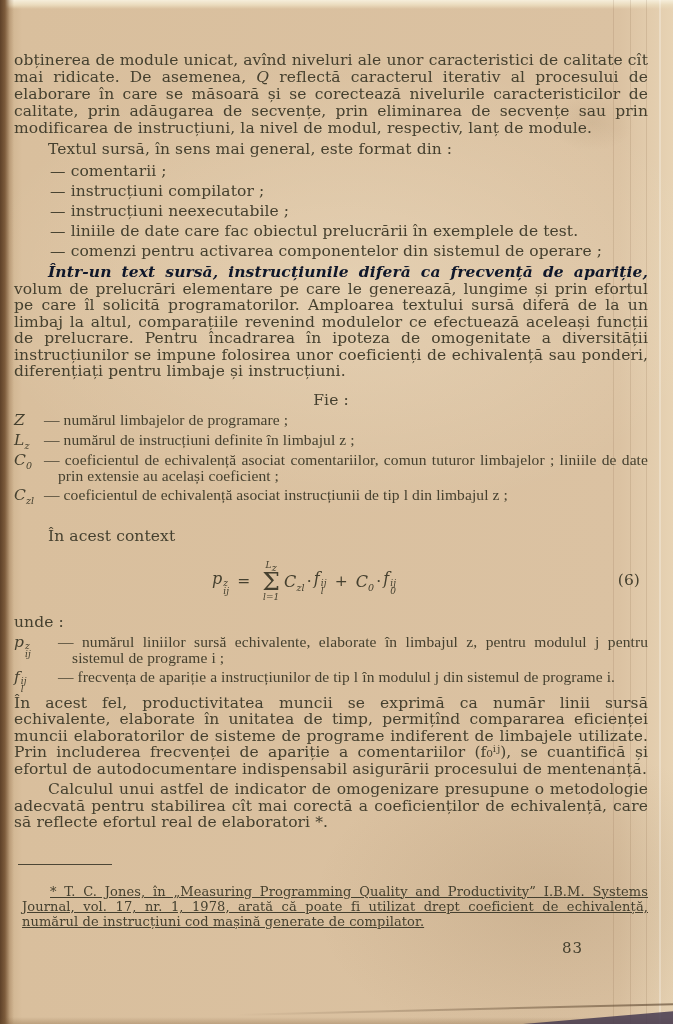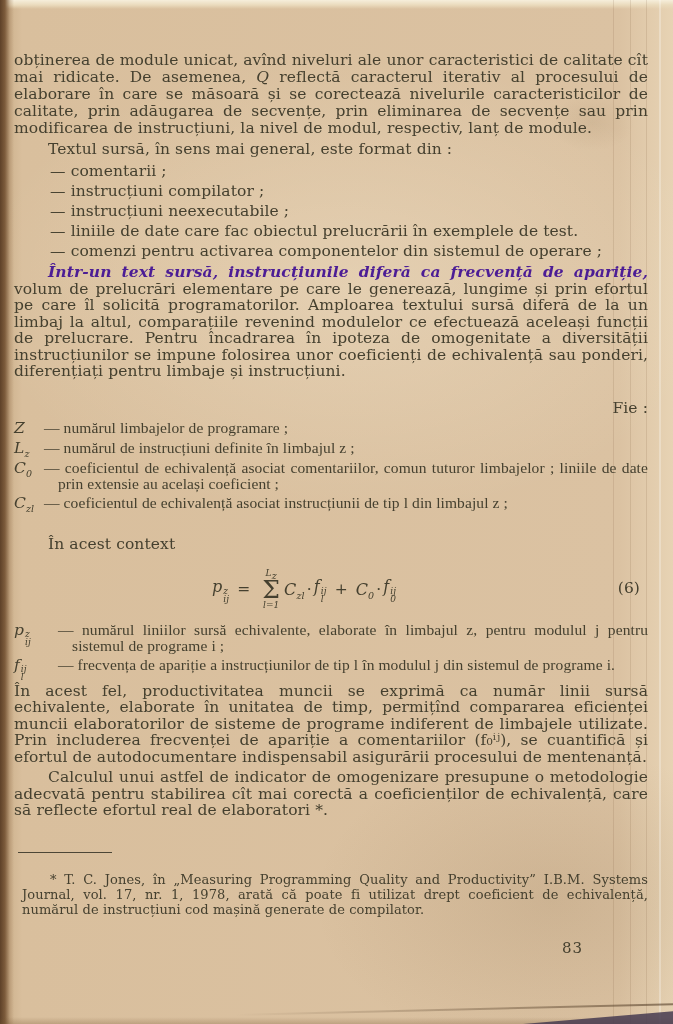--- a/index.html
+++ b/index.html
@@ -36,22 +36,22 @@
     color:#45402f;font-size:15.5px;line-height:17px;text-align:justify;
     letter-spacing:.1px;
   }
   p{margin:0;}
   .v{font-style:italic;}
   .indent{text-indent:34px;}
   .p2{line-height:20px;margin-top:2px;text-align:left;}
   .list{margin-top:2px;}
   .list p{padding-left:36px;line-height:20px;text-align:left;}
   .p3{margin-top:3px;line-height:16.5px;}
-  .lead{font-style:italic;font-weight:600;color:#4c1d95;}
-  .fie{margin-top:20px;text-align:right;}
+  .lead{font-style:italic;font-weight:600;color:#0f172a;}
+  .fie{margin-top:12px;text-align:center;}
   .defs{margin-top:3px;}
   .defrow{display:flex;margin-bottom:3px;}
   .defrow .term{flex:none;width:30px;font-style:italic;text-align:left;}
   .defrow .dtext{flex:1;line-height:16px;padding-left:14px;text-indent:-14px;font-family:Liberation Serif, serif;}
   .wdefs .term{width:44px;}
   sub,sup{font-size:9.5px;font-style:italic;line-height:0;}
   .ctx{margin-top:24px;text-align:left;text-indent:34px;}
   .formula{position:relative;margin:15px 0 10px;padding-left:198px;height:44px;
     display:flex;align-items:center;text-align:left;}
   .frag{font-style:italic;font-size:16px;}
@@ -60,21 +60,21 @@
   .op{margin:0 8px;}
   .dot{margin:0 2px;}
   .sigma{display:inline-flex;flex-direction:column;align-items:center;margin:0 4px;}
   .sigma .lim{font-size:9px;line-height:9px;font-style:italic;}
   .sigma .sig{font-size:25px;line-height:23px;font-style:normal;}
   .eqnum{position:absolute;right:8px;top:12px;font-style:normal;}
   .unde{text-align:left;}
   .p4{margin-top:2px;line-height:16.5px;}
   .p5{margin-top:4px;line-height:16.5px;}
   .footrule{width:94px;height:1px;background:#4c4636;margin:33px 0 0 4px;}
-  .footnote{margin:19px 0 0 8px;font-size:13px;line-height:15px;text-indent:28px;}
+  .footnote{margin:19px 0 0 8px;font-size:13px;line-height:15px;text-indent:28px;text-decoration:underline;}
   .pagenum{position:absolute;left:548px;top:888px;font-size:15px;letter-spacing:1px;
     text-align:left;text-indent:0;}
 </style>
 </head>
 <body>
 
 <div class="paper"></div>
 <div class="top-edge"></div>
 <div class="gutter"></div>
 <div class="crease c1"></div>
@@ -141,20 +141,21 @@
     <span class="op">+</span>
     <span class="frag"><span>C</span><sub>0</sub></span>
     <span class="dot">·</span>
     <span class="frag"><span>f</span><span class="ss">
           <span>ij</span>
           <span>0</span>
         </span></span>
     <span class="eqnum">(6)</span>
   </div>
 
+  <p class="unde">unde :</p>
 
   <div class="defs wdefs">
     <div class="defrow">
       <span class="term"><span class="v">p</span><span class="ss">
             <span>z</span>
             <span>ij</span>
           </span></span>
       <span class="dtext">— numărul liniilor sursă echivalente, elaborate în limbajul z, pentru modulul j pentru sistemul de programe i ;</span>
     </div>
     <div class="defrow">

